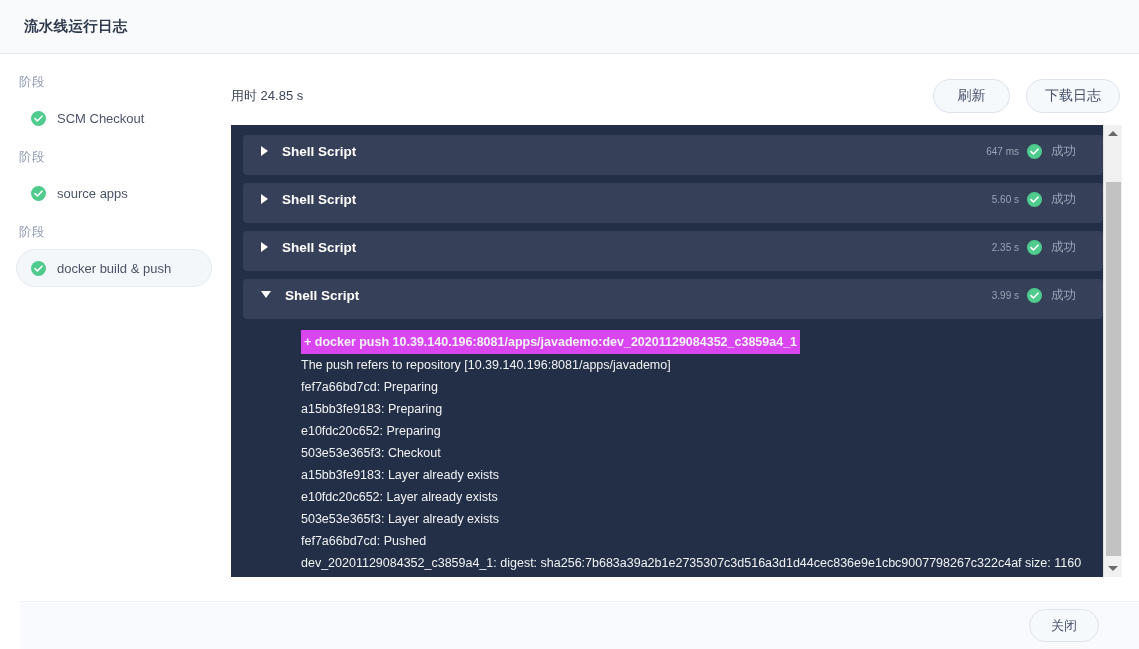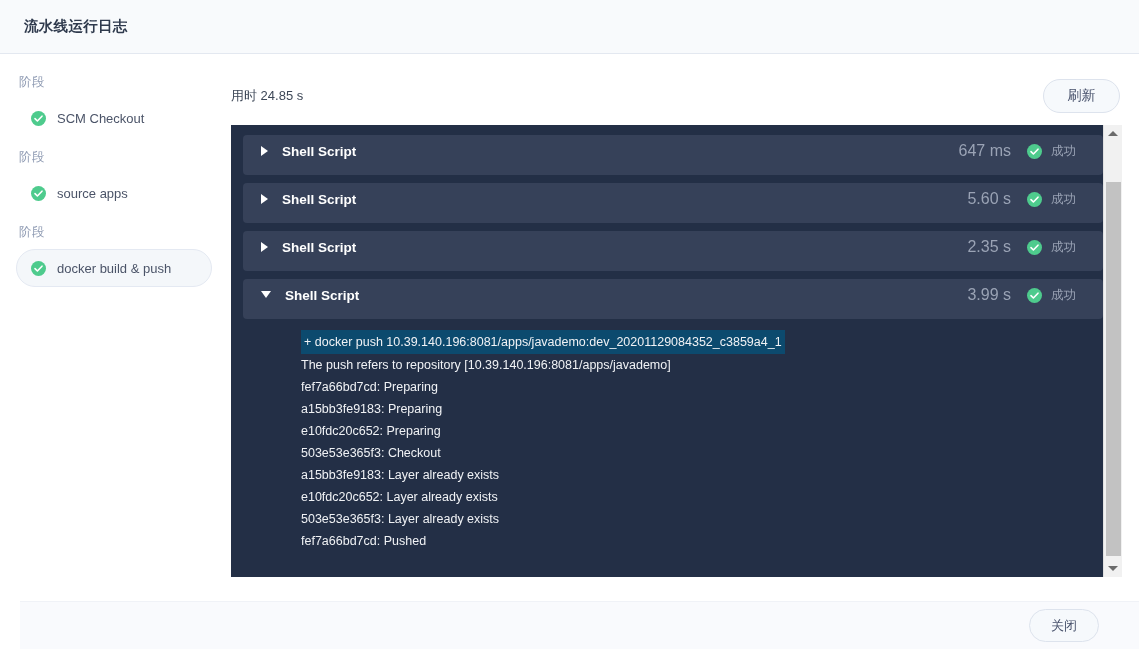--- a/index.html
+++ b/index.html
@@ -181,22 +181,22 @@
 
   .step-name {
     color: #ffffff;
     font-size: 13.5px;
     font-weight: bold;
     flex: 1;
     white-space: nowrap;
   }
   .step-duration {
     color: #9aa3b5;
-    font-size: 16px;
-    margin-right: 16px;
+    font-size: 10px;
+    margin-right: 8px;
     white-space: nowrap;
   }
   .step-status {
     display: flex;
     align-items: center;
     min-width: 62px;
   }
   .step-status-label {
     color: #9aa3b5;
     font-size: 12.5px;
@@ -211,23 +211,24 @@
   .console-line {
     color: #f0f2f5;
     font-size: 12.5px;
     line-height: 22px;
     white-space: pre;
     display: block;
     width: max-content;
     max-width: 100%;
   }
   .console-line.cmd {
-    background: #0c4a6e;
+    background: #d946ef;
     padding: 1px 3px;
     display: inline-block;
+    font-weight: bold;
   }
 
   
   .scrollbar {
     width: 19px;
     min-width: 19px;
     background: #f1f1f1;
     display: flex;
     flex-direction: column;
     align-items: center;
@@ -345,20 +346,21 @@
       </div>
 
     </div>
 
     <div class="log-main">
 
       <div class="log-toolbar">
         <div class="elapsed-text">用时 24.85 s</div>
         <div class="toolbar-buttons">
           <button class="btn-pill">刷新</button>
+          <button class="btn-pill">下载日志</button>
         </div>
       </div>
 
       <div class="console-panel">
         <div class="console-scroll-area">
 
           <div class="step-row">
             <span class="tri right"></span>
             <span class="step-name">Shell Script</span>
             <span class="step-duration">647 ms</span>
@@ -418,20 +420,21 @@
             <div><span class="console-line cmd">+ docker push 10.39.140.196:8081/apps/javademo:dev_20201129084352_c3859a4_1</span></div>
             <div class="console-line">The push refers to repository [10.39.140.196:8081/apps/javademo]</div>
             <div class="console-line">fef7a66bd7cd: Preparing</div>
             <div class="console-line">a15bb3fe9183: Preparing</div>
             <div class="console-line">e10fdc20c652: Preparing</div>
             <div class="console-line">503e53e365f3: Checkout</div>
             <div class="console-line">a15bb3fe9183: Layer already exists</div>
             <div class="console-line">e10fdc20c652: Layer already exists</div>
             <div class="console-line">503e53e365f3: Layer already exists</div>
             <div class="console-line">fef7a66bd7cd: Pushed</div>
+            <div class="console-line">dev_20201129084352_c3859a4_1: digest: sha256:7b683a39a2b1e2735307c3d516a3d1d44cec836e9e1cbc9007798267c322c4af size: 1160</div>
           </div>
 
         </div>
 
         <div class="scrollbar">
           <div class="sb-arrow">
               <span class="caret-up"></span>
             </div>
           <div class="sb-track">
             <div class="sb-thumb"></div>

